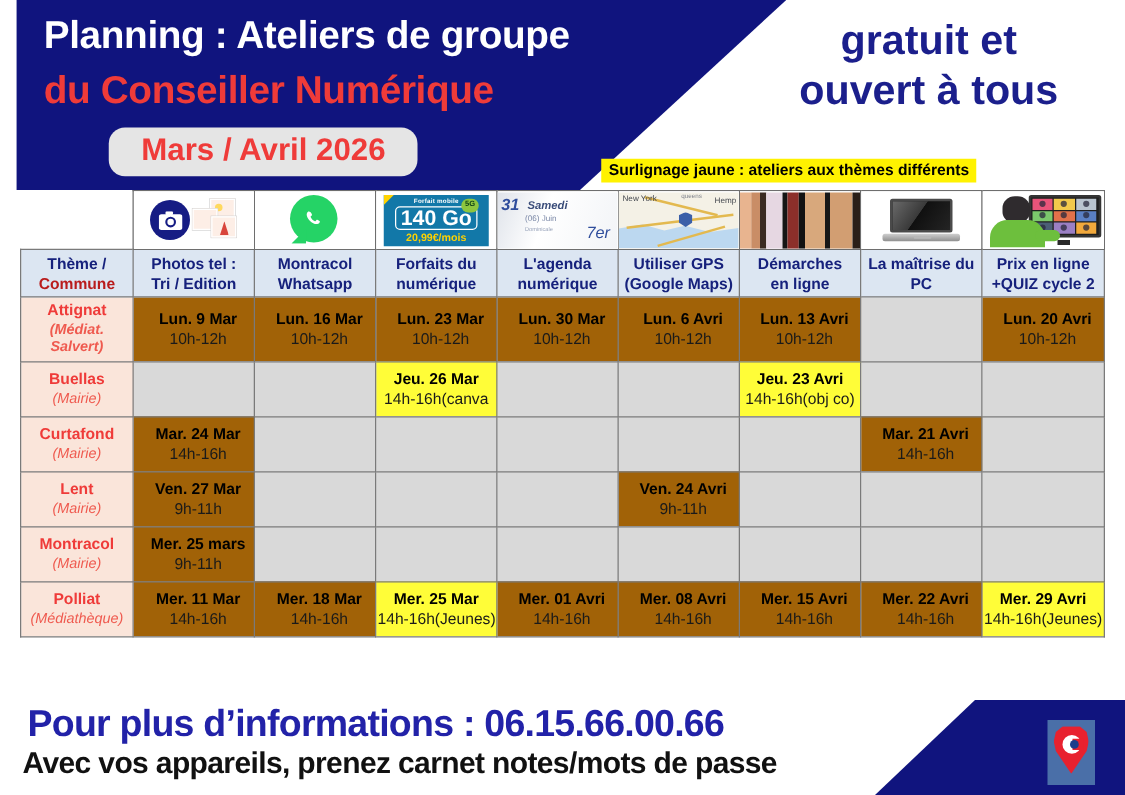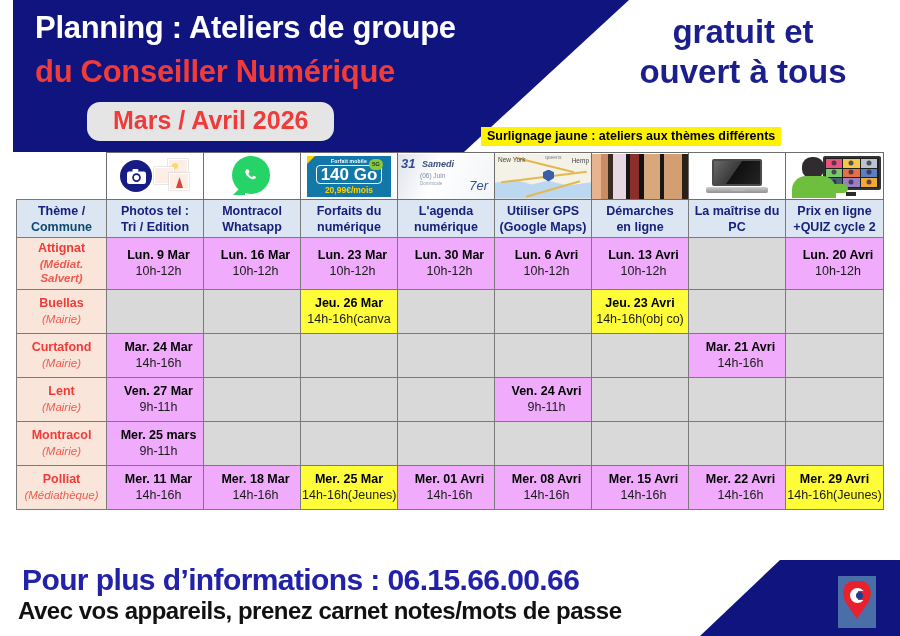--- a/index.html
+++ b/index.html
@@ -70,42 +70,42 @@
   }
   tr.icon-row td.spacer { border:none; background:transparent; }
 
   
   tr.head-row td {
     background:#dce6f2; border:1px solid #7a7a7a;
     color:#16217c; font-size:12.5px; font-weight:bold;
     text-align:center; line-height:1.28; height:38px; padding:2px 1px;
   }
   tr.head-row td.th0 { }
-  tr.head-row td .red { color:#0c4a6e; display:block; }
+  tr.head-row td .red { color:#b91c1c; display:block; }
 
   
   td.rowlabel {
     background:#fae5da; border:1px solid #7a7a7a;
     color:#ef3b39; font-size:12.5px; font-weight:bold;
     text-align:center; line-height:1.26; padding:3px 2px;
   }
   td.rowlabel .sub {
     display:block; font-size:11.5px; font-style:italic; font-weight:normal;
     color:#ef5a4f;
   }
   td.rowlabel .sub.up { font-weight:bold; font-style:italic; }
 
   td.cell {
     border:1px solid #7a7a7a;
     background:#d9d9d9;
     text-align:center; vertical-align:middle;
     height:44px; padding:2px 1px;
     line-height:1.3;
   }
-  td.cell.filled { background:#f0abfc;padding-left:8px; }
+  td.cell.filled { background:#a16207;padding-left:8px; }
   td.cell.hl { background:#fffd38; }
   td.cell .d { display:block; font-size:12.5px; font-weight:bold; color:#000; white-space:nowrap; }
   td.cell .t { display:block; font-size:12.5px; color:#1a1a1a; white-space:nowrap; }
   tr.r-tall td { height:52px; }
 
   
   .ico-wrap { width:100%; height:100%; display:flex; align-items:center; justify-content:center; }
   .photoico { display:flex; align-items:center; gap:2px; }
   .camcircle {
     width:32px;height:32px;border-radius:50%;background:#161c84;

